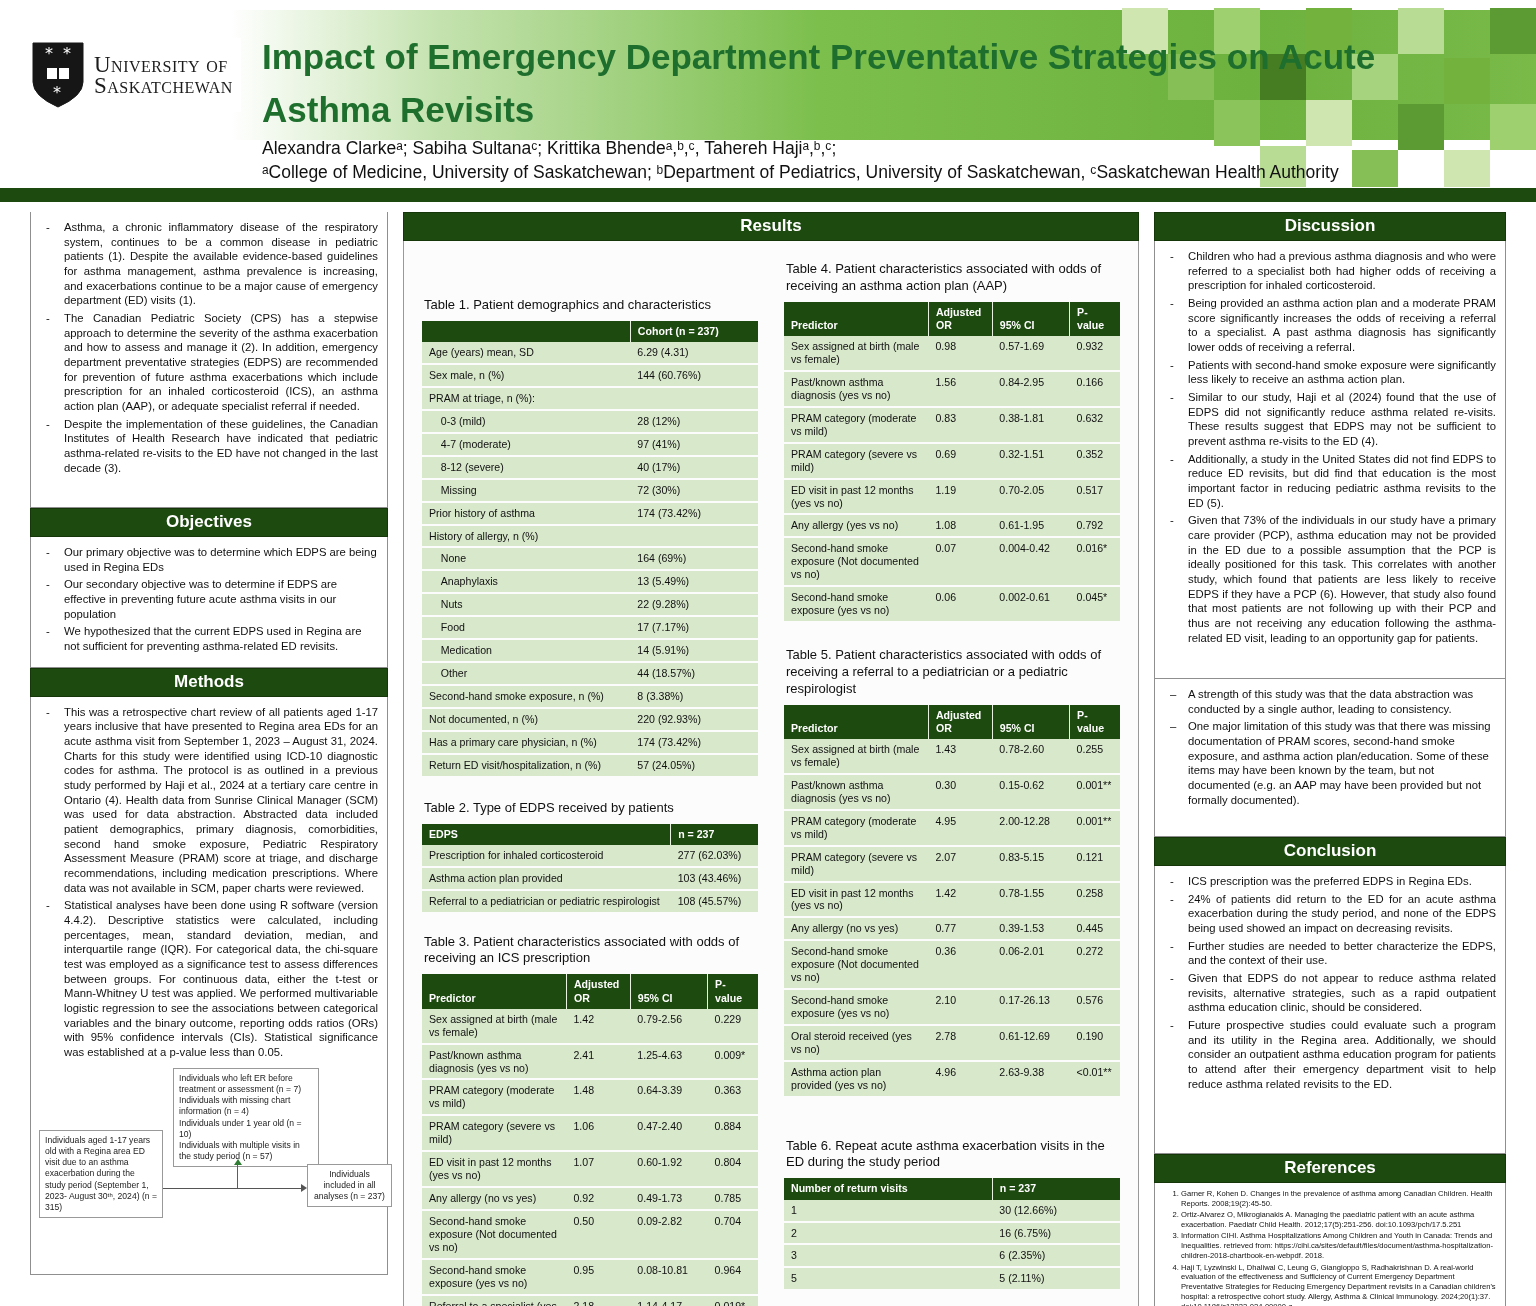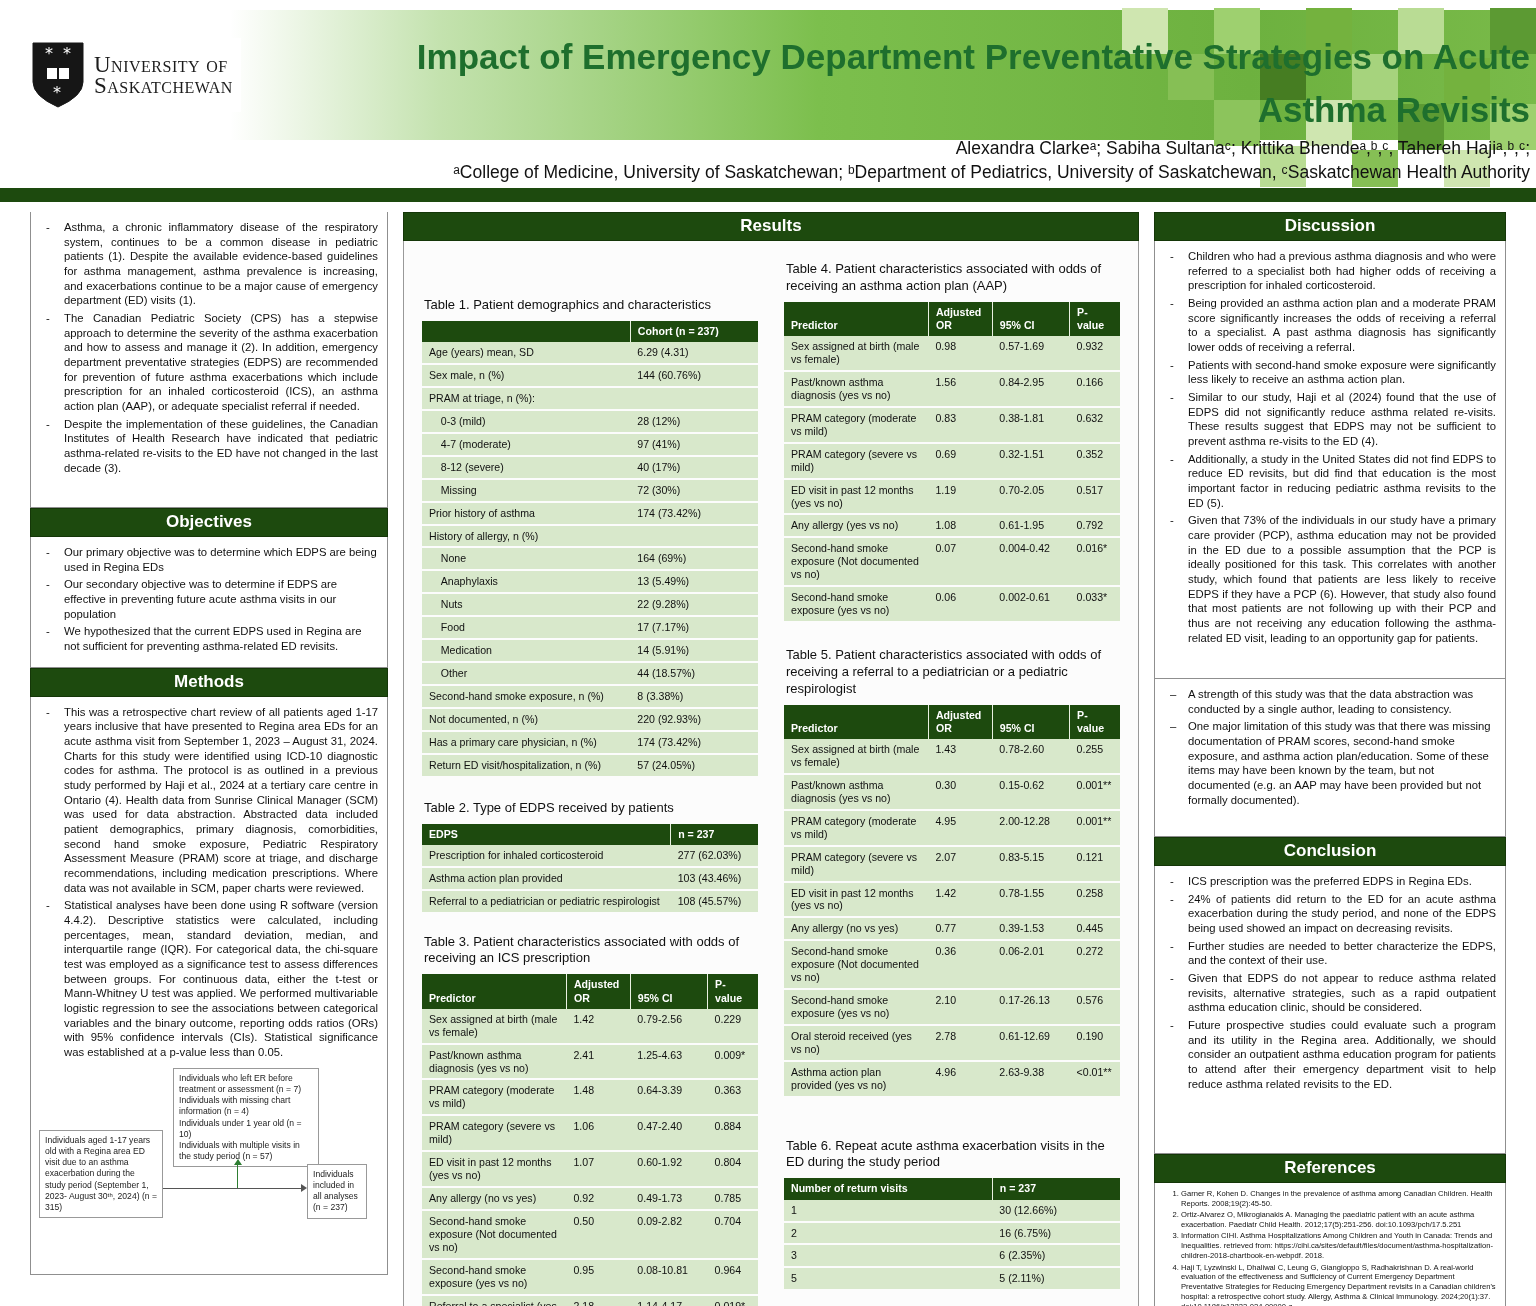--- a/index.html
+++ b/index.html
@@ -12,21 +12,21 @@
   .grad {
     position:absolute; left:230px; top:10px; right:0; height:130px;
     background:linear-gradient(to right, rgba(124,191,77,0) 0%, rgba(124,191,77,.45) 16%, #7cbf4d 45%, #6db13f 78%, #79ba49 100%);
   }
   .sq { position:absolute; }
   .logo { position:absolute; left:28px; top:38px; display:flex; align-items:center; gap:10px; background:#fff; padding:4px 8px 4px 4px; }
   .logo-text {
     font-family:"Liberation Serif","DejaVu Serif",serif; font-variant:small-caps;
     font-size:23px; line-height:.92; color:#1c1c1c; letter-spacing:.5px;
   }
-  .title-wrap { position:absolute; left:262px; right:6px; top:30px; text-align:right; }
+  .title-wrap { position:absolute; left:262px; right:6px; top:30px; text-align:left; }
   .title-line { color:#1e6f2d; font-weight:bold; font-size:35px; line-height:1.52; }
   .authors { font-size:17.5px; margin-top:2px; color:#111; }
   .affiliations { font-size:17.5px; margin-top:3px; color:#111; }
   .divider { height:14px; background:#1d4a0e; margin-top:1px; }
   
   .cols { display:flex; gap:15px; padding:10px 30px 14px 30px; align-items:flex-start; }
   .col-l { width:358px; flex:none; }
   .col-m { flex:1; min-width:0; }
   .col-r { width:352px; flex:none; }
   .sec-h {
@@ -47,21 +47,21 @@
   .meth-b   { min-height:578px; }
   
   .flow { position:relative; height:172px; margin-top:8px; text-align:left; }
   .fbox {
     position:absolute; border:1px solid #999; background:#fff;
     font-size:8.6px; line-height:1.3; padding:4px 5px; color:#222;
   }
   .fbox ul { list-style:none; }
   #fb-pop  { left:2px;  top:62px; width:124px; }
   #fb-exc  { left:136px; top:0;   width:146px; }
-  #fb-inc  { left:270px; top:96px; width:60px;  }
+  #fb-inc  { left:270px; top:96px; width:85px;text-align:center;  }
   .hline { position:absolute; left:126px; top:120px; width:140px; border-top:1px solid #555; }
   .ar-right { position:absolute; left:264px; top:116px; width:0; height:0;
               border-left:6px solid #555; border-top:4px solid transparent; border-bottom:4px solid transparent; }
   .vline { position:absolute; left:200px; top:96px; height:24px; border-left:1px solid #2e7d32; }
   .ar-up { position:absolute; left:197px; top:91px; width:0; height:0;
            border-bottom:6px solid #2e7d32; border-left:4px solid transparent; border-right:4px solid transparent; }
   
   .results-box {
     border:1px solid #999; border-top:none; background:#fcfcfc;
     padding:14px 18px 12px; display:flex; gap:26px; min-height:1050px;
@@ -427,21 +427,21 @@
               <tr>
                 <td>Second-hand smoke exposure (Not documented vs no)</td>
                 <td>0.07</td>
                 <td>0.004-0.42</td>
                 <td>0.016*</td>
               </tr>
               <tr>
                 <td>Second-hand smoke exposure (yes vs no)</td>
                 <td>0.06</td>
                 <td>0.002-0.61</td>
-                <td>0.033*</td>
+                <td>0.045*</td>
               </tr>
             </tbody>
           </table>
 
         <p class="cap mt24">Table 5. Patient characteristics associated with odds of receiving a referral to a pediatrician or a pediatric respirologist</p>
         <table class="t4c">
             <thead>
               <tr>
                 <th>Predictor</th>
                 <th>Adjusted OR</th>

